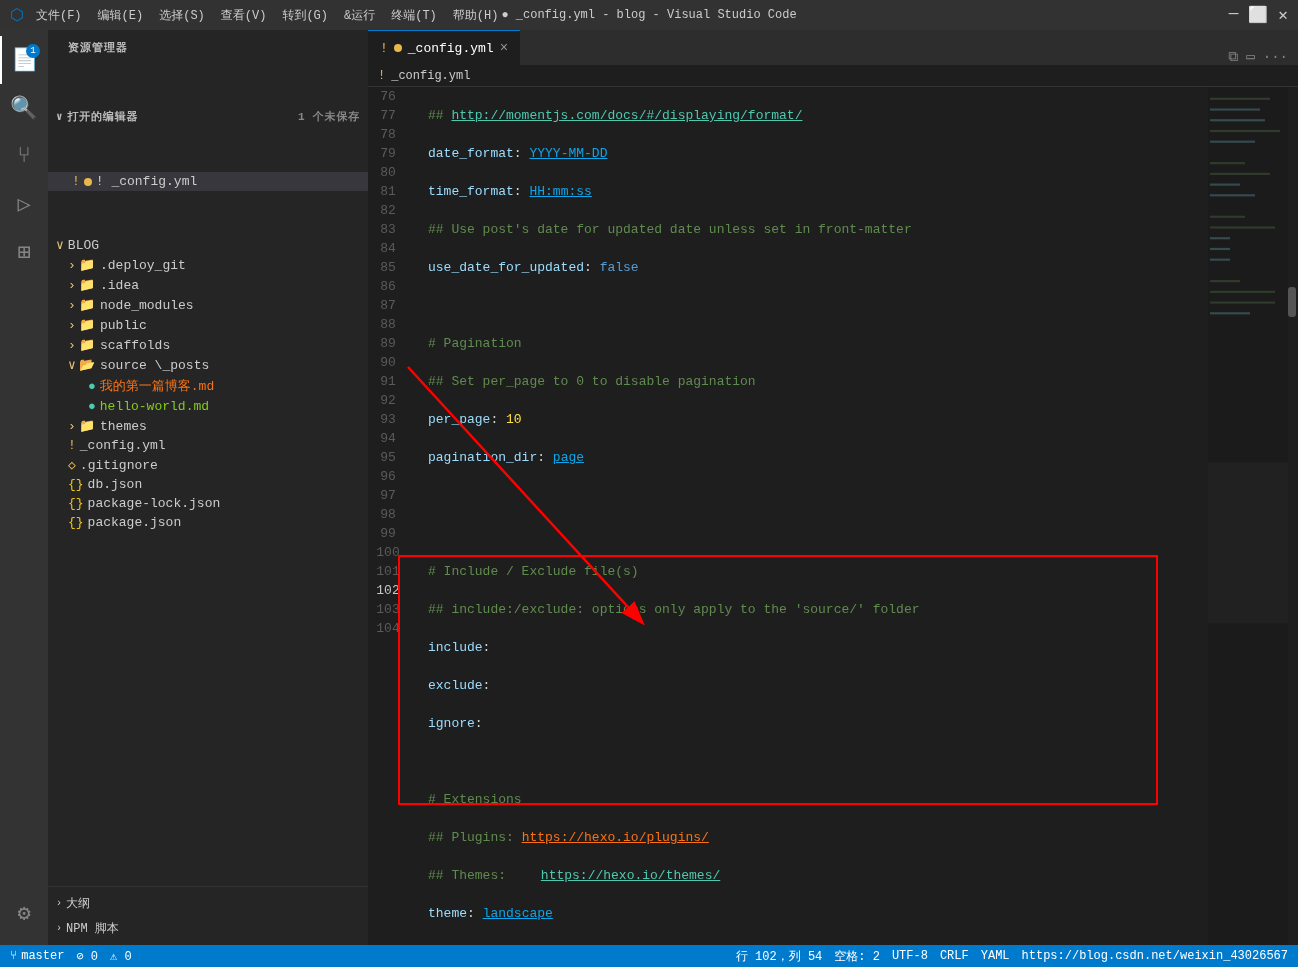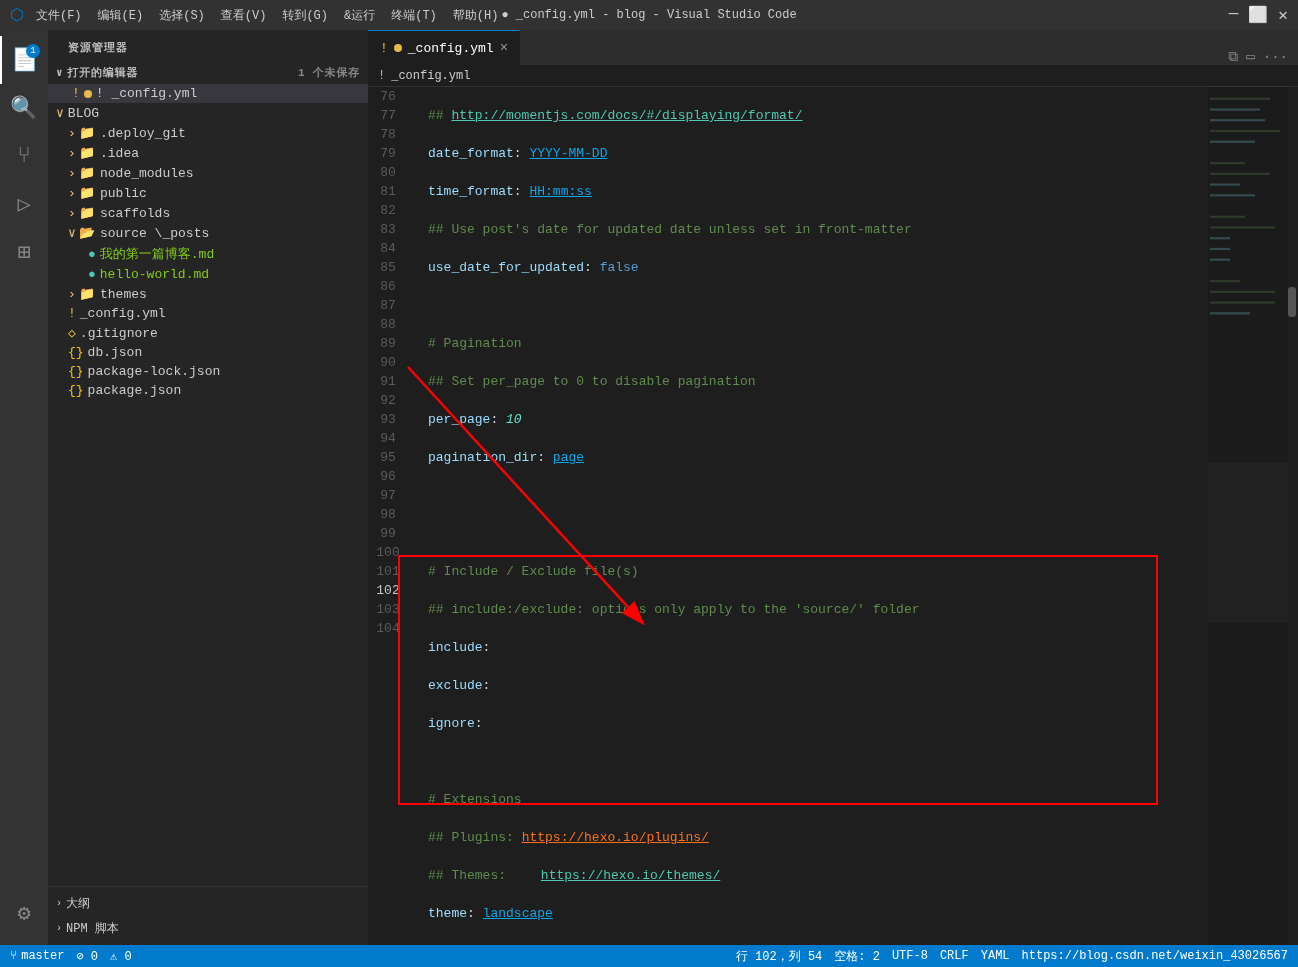--- a/index.html
+++ b/index.html
@@ -113,20 +113,21 @@
     }
 
     
     .sidebar {
       width: 320px;
       background: #252526;
       flex-shrink: 0;
       display: flex;
       flex-direction: column;
       overflow: hidden;
+      gap: 44px;
     }
     .sidebar-title {
       font-size: 11px;
       font-weight: bold;
       color: #bbb;
       padding: 10px 20px 6px;
       text-transform: uppercase;
       letter-spacing: 1px;
     }
     .sidebar-section {
@@ -286,21 +287,21 @@
       top: 0; left: 0;
       width: 100%; height: 100%;
       pointer-events: none;
       z-index: 10;
     }
 
     
     .c-comment { color: #608b4e; }
     .c-key { color: #9cdcfe; }
     .c-value { color: #0ea5e9; text-decoration: underline; }
-    .c-number { color: #5eead4; font-style: italic; }
+    .c-number { color: #fde047; }
     .c-bool { color: #569cd6; }
     .c-section { color: #608b4e; }
     .c-white { color: #d4d4d4; }
 
     
     .red-box {
       position: absolute;
       border: 2px solid red;
       pointer-events: none;
       z-index: 5;
@@ -431,21 +432,21 @@
       </div>
 
       <div class="tree-item" style="padding-left: 20px;">
         <span style="color:#e6c07b; margin-right:4px;">∨</span>
         <span style="color:#dcb67a; margin-right:4px;">📂</span>
         <span>source \_posts</span>
       </div>
 
       <div class="tree-item" style="padding-left: 40px;">
         <span style="color:#4ec9b0; margin-right:4px;">●</span>
-        <span style="color:#84cc16;">我的第一篇博客.md</span>
+        <span style="color:#f97316;">我的第一篇博客.md</span>
       </div>
 
       <div class="tree-item" style="padding-left: 40px;">
         <span style="color:#4ec9b0; margin-right:4px;">●</span>
         <span style="color:#84cc16;">hello-world.md</span>
       </div>
 
       <div class="tree-item" style="padding-left: 20px;">
         <span style="color:#e6c07b; margin-right:4px;">›</span>
         <span style="color:#dcb67a; margin-right:4px;">📁</span>

